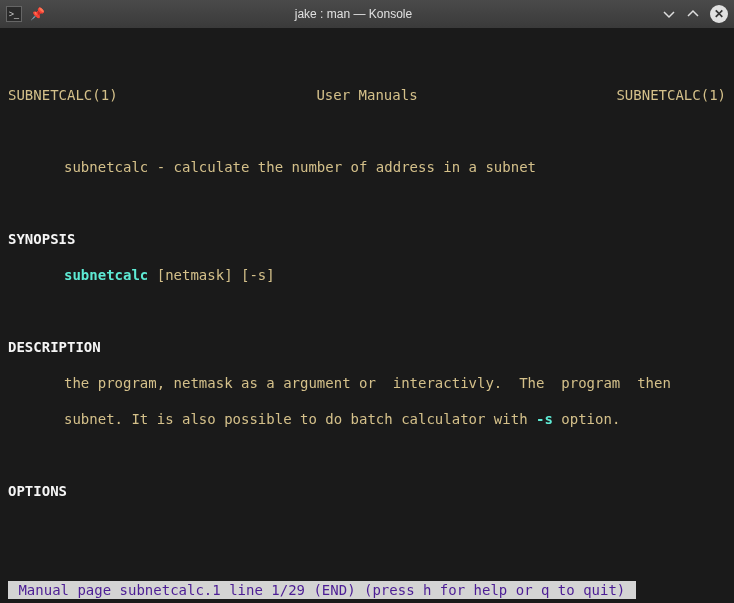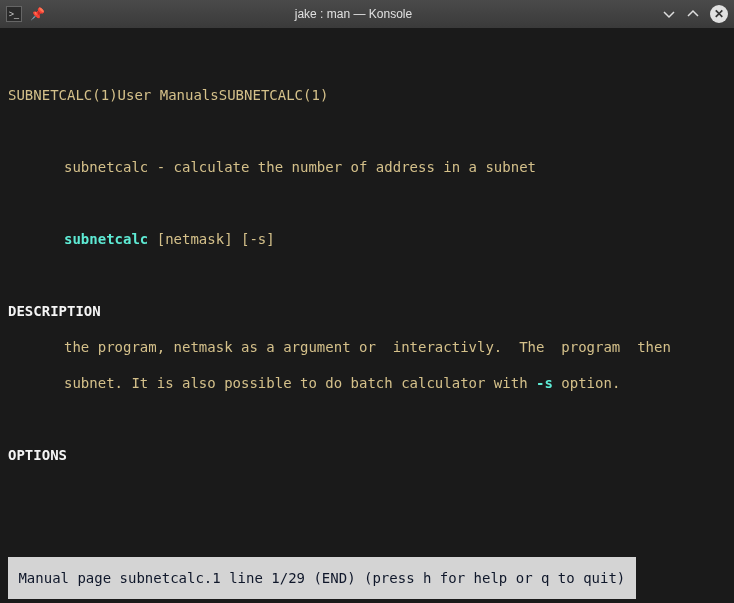--- a/index.html
+++ b/index.html
@@ -43,29 +43,29 @@
       background: #1a1a1a;
       color: #d4c08a;
       padding: 4px 8px 0 8px;
       height: calc(603px - 28px);
       line-height: 18px;
       white-space: pre;
       position: relative;
     }
     .section-head { color: #f5f5f5; font-weight: bold; }
     .bold { font-weight: bold; color: #5eead4; }
-    .header-line { display: flex; }
+    .header-line { display: flex; justify-content: space-between; }
     .indent1 { padding-left: 56px; }
     .status-bar {
       position: absolute;
       bottom: 4px;
       left: 8px;
       background: #d4d4d4;
-      color: #0f172a;
-      padding: 12px 2px;
+      color: #4c1d95;
+      padding: 0 2px;
       white-space: pre;
     }
   </style>
 </head>
 <body>
 
 <div class="titlebar">
   <div class="titlebar-left">
     <span class="app-icon">&gt;_</span>
     <span class="pin-icon">📌</span>
@@ -85,20 +85,21 @@
     <span class="close-btn">✕</span>
   </div>
 </div>
 
 <div class="terminal">
 <div> </div>
 <div class="header-line"><span>SUBNETCALC(1)</span><span>User Manuals</span><span>SUBNETCALC(1)</span></div>
 <div> </div>
 <div class="indent1">subnetcalc - calculate the number of address in a subnet</div>
 <div> </div>
+<div class="section-head">SYNOPSIS</div>
 <div class="indent1"><span class="bold">subnetcalc</span><span> [netmask] [-s]</span></div>
 <div> </div>
 <div class="section-head">DESCRIPTION</div>
 <div class="indent1">the program, netmask as a argument or  interactivly.  The  program  then</div>
 <div class="indent1"><span>subnet. It is also possible to do batch calculator with </span><span class="bold">-s</span><span> option.</span></div>
 <div> </div>
 <div class="section-head">OPTIONS</div>
 
 
 

